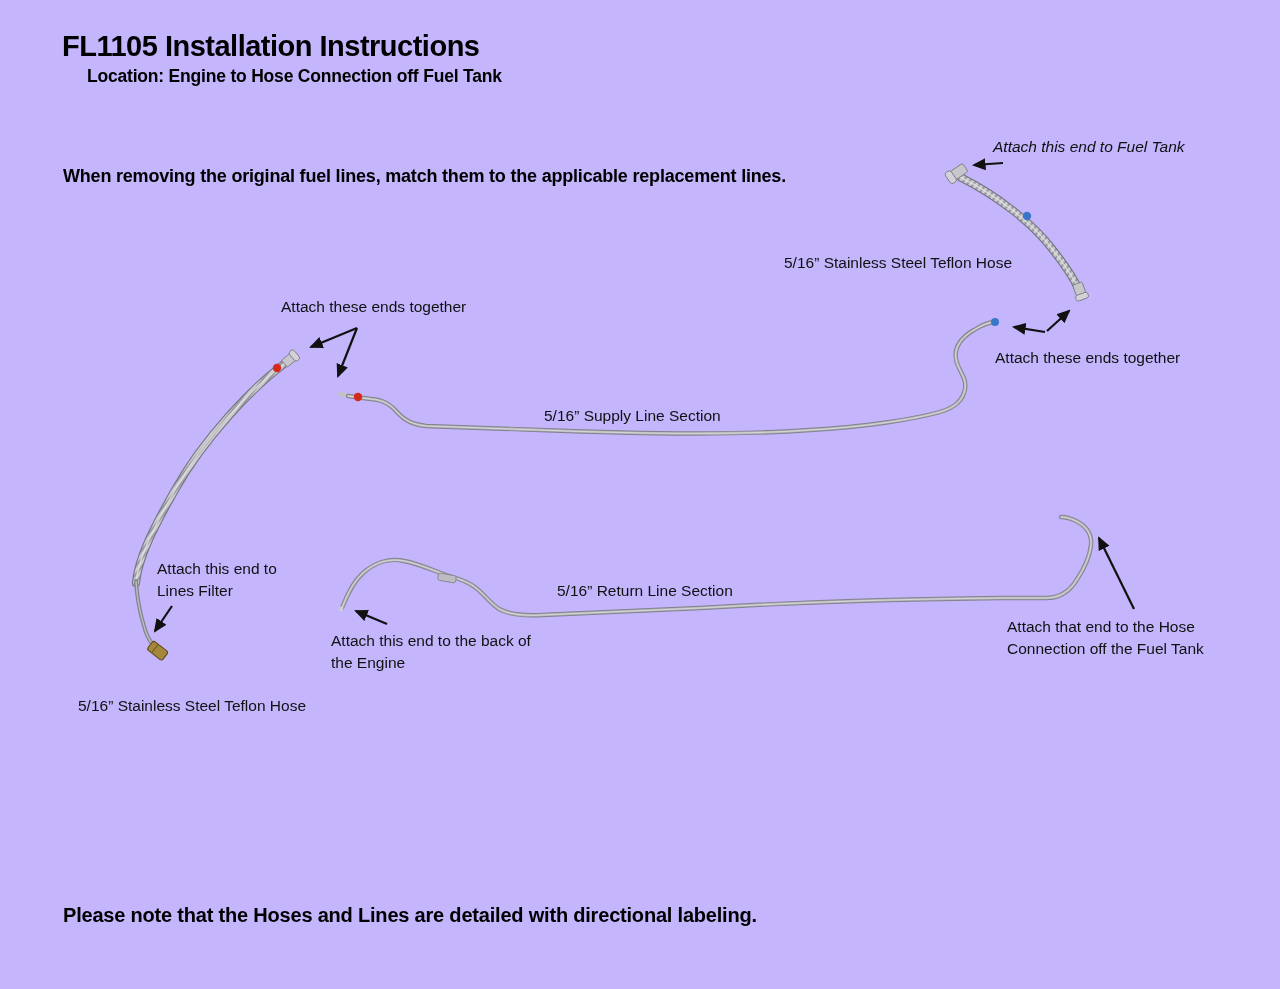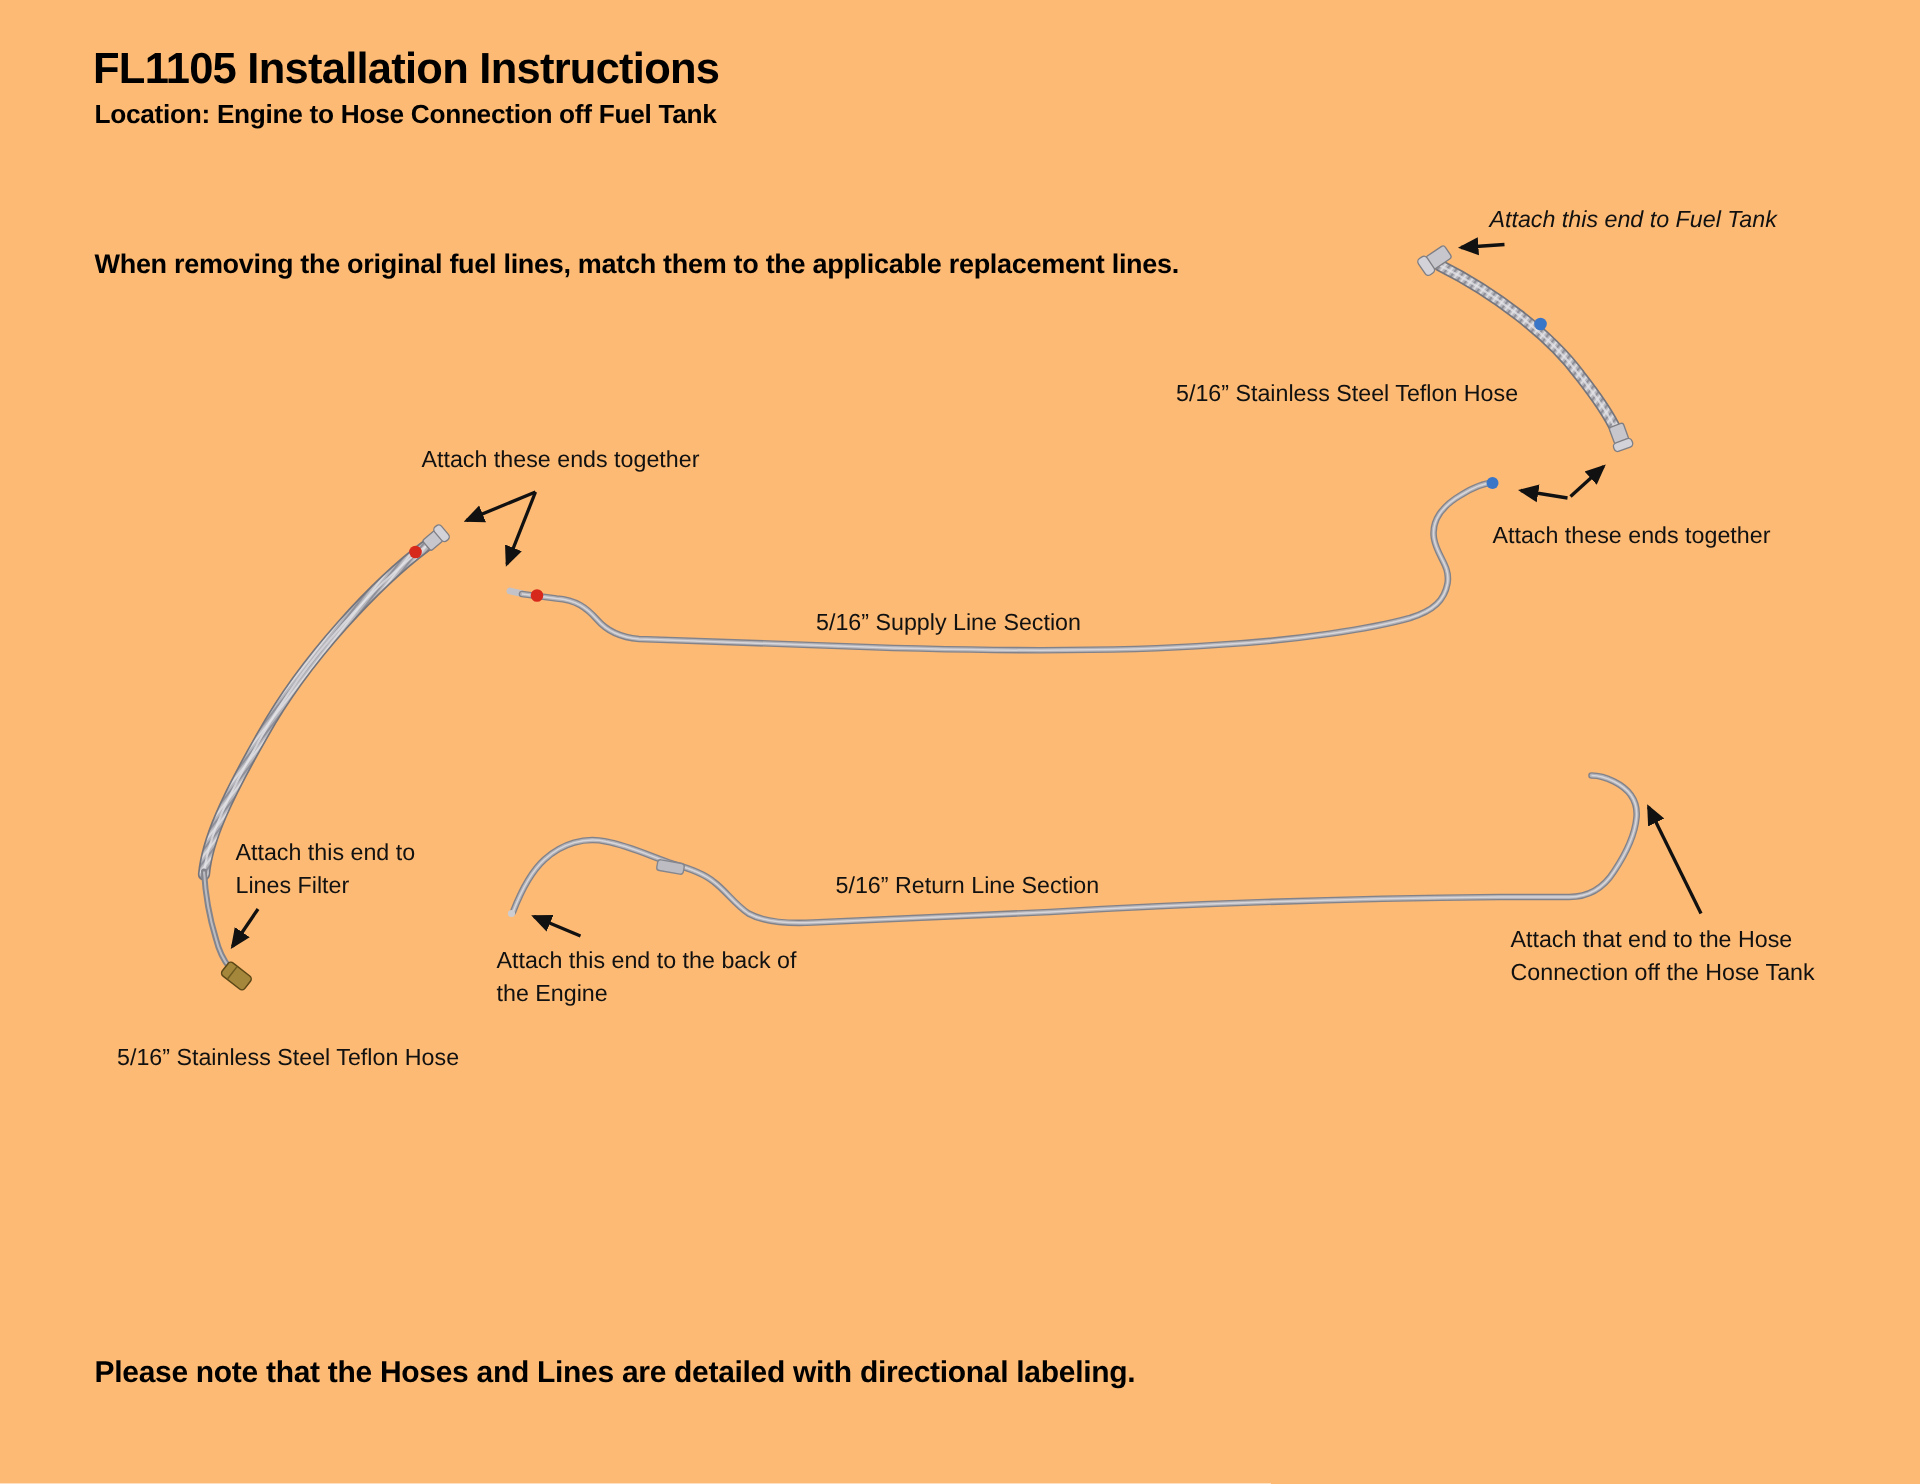--- a/index.html
+++ b/index.html
@@ -1,22 +1,22 @@
 <!DOCTYPE html>
 <html><head>
 <meta charset="utf-8">
 <style>
   html,body{margin:0;padding:0;background:#ffffff;}
   .page{
-    position:relative;width:1280px;height:989px;background:#fdba74;overflow:hidden;
+    position:relative;width:1280px;height:989px;background:#c4b5fd;overflow:hidden;
     font-family:"Liberation Sans", sans-serif;color:#000;
   }
   .abs{position:absolute;white-space:nowrap;}
   .title{font-size:29px;font-weight:bold;letter-spacing:-0.5px;}
-  .subtitle{font-size:17.5px;font-weight:bold;letter-spacing:-0.2px;}
+  .subtitle{font-size:17.5px;font-weight:bold;letter-spacing:-0.2px;margin-left:24px;}
   .intro{font-size:18px;font-weight:bold;letter-spacing:-0.2px;}
   .lbl{font-size:15.5px;font-weight:400;color:#111;}
   .note{font-size:20px;font-weight:bold;letter-spacing:-0.2px;line-height:24px;text-align:right;}
   svg.diagram{position:absolute;left:0;top:0;z-index:1;}
   .txt{z-index:2;}
 </style>
 </head>
 <body>
 
 <div class="page">
@@ -108,19 +108,19 @@
 
   <div class="abs txt lbl" style="left:157px;top:560px;">Attach this end to</div>
   <div class="abs txt lbl" style="left:157px;top:582px;">Lines Filter</div>
 
   <div class="abs txt lbl" style="left:557px;top:582px;">5/16” Return Line Section</div>
 
   <div class="abs txt lbl" style="left:331px;top:632px;">Attach this end to the back of</div>
   <div class="abs txt lbl" style="left:331px;top:654px;">the Engine</div>
 
   <div class="abs txt lbl" style="left:1007px;top:618px;">Attach that end to the Hose</div>
-  <div class="abs txt lbl" style="left:1007px;top:640px;">Connection off the Hose Tank</div>
+  <div class="abs txt lbl" style="left:1007px;top:640px;">Connection off the Fuel Tank</div>
 
   <div class="abs txt lbl" style="left:78px;top:697px;">5/16” Stainless Steel Teflon Hose</div>
 
   <div class="abs txt note" style="left:63px;top:903px;">Please note that the Hoses and Lines are detailed with directional labeling.</div>
 
 </div>
 
 </body></html>

